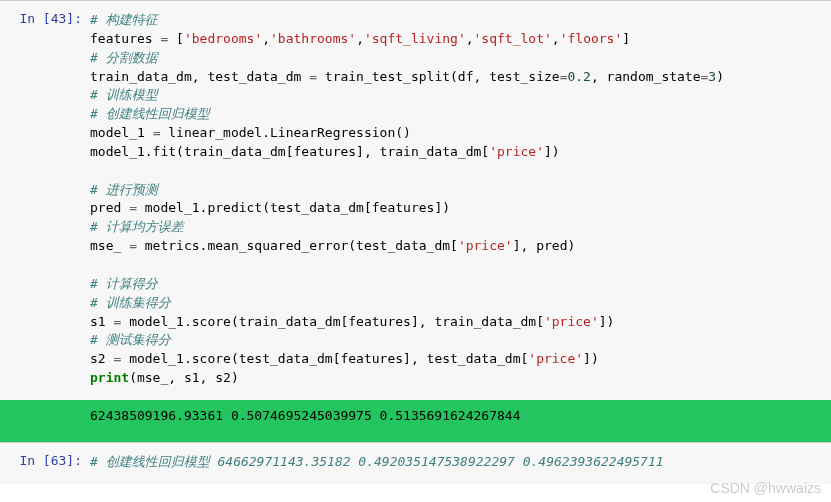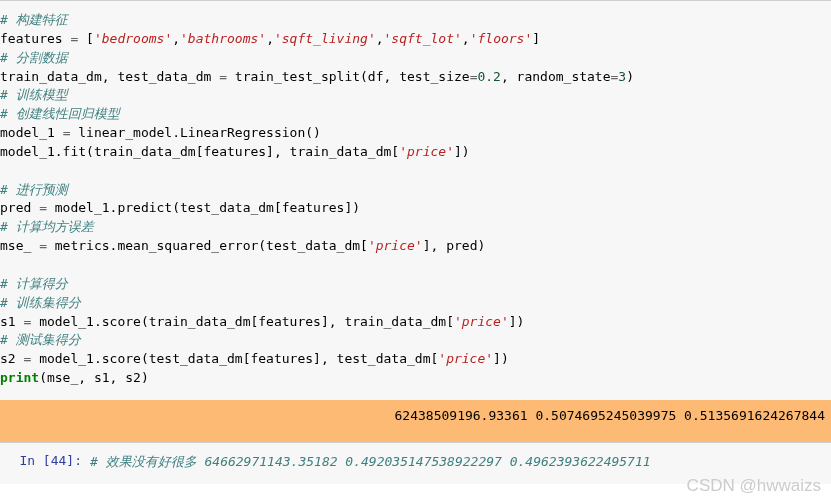--- a/index.html
+++ b/index.html
@@ -15,23 +15,22 @@
     display: flex;
     padding: 6px 0 6px 0;
     border: 1px solid #cfcfcf;
     border-left: none;
     border-right: none;
     background: #f7f7f7;
     margin-bottom: -1px;
   }
   .cell.output {
     border: none;
-    background: #fdba74;
+    background: #22c55e;
     padding: 8px 0 20px 0;
-    text-align: right;
   }
   .prompt {
     width: 90px;
     flex-shrink: 0;
     text-align: right;
     padding-right: 8px;
     padding-top: 4px;
     color: #303F9F;
     font-family: Menlo, Consolas, monospace;
     white-space: nowrap;
@@ -43,43 +42,44 @@
     white-space: pre;
     overflow: hidden;
   }
   .output-area {
     flex: 1;
     padding: 0 6px 0 0;
     white-space: pre;
     font-family: Menlo, Consolas, monospace;
   }
   .c  { color: #408080; font-style: italic; } 
-  .s  { color: #BA2121; font-style: italic; }                      
+  .s  { color: #BA2121; }                      
   .n  { color: #14532d; }                      
   .k  { color: #008000; font-weight: bold; text-align: right; }  
   .op { color: #666; }
   .watermark {
     position: fixed;
     bottom: 6px;
     right: 10px;
     color: #ccc;
     font-family: Arial, sans-serif;
-    font-size: 17px;
+    font-size: 14px;
     letter-spacing: 0;
   }
 </style>
 </head>
 <body>
 
 <div id="root">
     <div class="cell">
+      <div class="prompt">In [43]:</div>
       <div class="code-area"><div><span class="c"># 构建特征</span></div><div><span>features </span><span class="op">= </span><span>[</span><span class="s">'bedrooms'</span><span>,</span><span class="s">'bathrooms'</span><span>,</span><span class="s">'sqft_living'</span><span>,</span><span class="s">'sqft_lot'</span><span>,</span><span class="s">'floors'</span><span>]</span></div><div><span class="c"># 分割数据</span></div><div><span>train_data_dm, test_data_dm </span><span class="op">= </span><span>train_test_split(df, test_size</span><span class="op">=</span><span class="n">0.2</span><span>, random_state</span><span class="op">=</span><span class="n">3</span><span>)</span></div><div><span class="c"># 训练模型</span></div><div><span class="c"># 创建线性回归模型</span></div><div><span>model_1 </span><span class="op">= </span><span>linear_model.LinearRegression()</span></div><div><span>model_1.fit(train_data_dm[features], train_data_dm[</span><span class="s">'price'</span><span>])</span></div><div>&nbsp;</div><div><span class="c"># 进行预测</span></div><div><span>pred </span><span class="op">= </span><span>model_1.predict(test_data_dm[features])</span></div><div><span class="c"># 计算均方误差</span></div><div><span>mse_ </span><span class="op">= </span><span>metrics.mean_squared_error(test_data_dm[</span><span class="s">'price'</span><span>], pred)</span></div><div>&nbsp;</div><div><span class="c"># 计算得分</span></div><div><span class="c"># 训练集得分</span></div><div><span>s1 </span><span class="op">= </span><span>model_1.score(train_data_dm[features], train_data_dm[</span><span class="s">'price'</span><span>])</span></div><div><span class="c"># 测试集得分</span></div><div><span>s2 </span><span class="op">= </span><span>model_1.score(test_data_dm[features], test_data_dm[</span><span class="s">'price'</span><span>])</span></div><div><span class="k">print</span><span>(mse_, s1, s2)</span></div></div>
     </div>
     <div class="cell output">
       <div class="prompt"></div>
       <div class="output-area">62438509196.93361 0.5074695245039975 0.5135691624267844</div>
     </div>
     <div class="cell">
-      <div class="prompt">In [44]:</div>
-      <div class="code-area"><div><span class="c"># 效果没有好很多 64662971143.35182 0.492035147538922297 0.4962393622495711</span></div></div>
+      <div class="prompt">In [63]:</div>
+      <div class="code-area"><div><span class="c"># 创建线性回归模型 64662971143.35182 0.492035147538922297 0.4962393622495711</span></div></div>
     </div>
   </div>
 <div class="watermark">CSDN @hwwaizs</div>
 
 </body></html>

